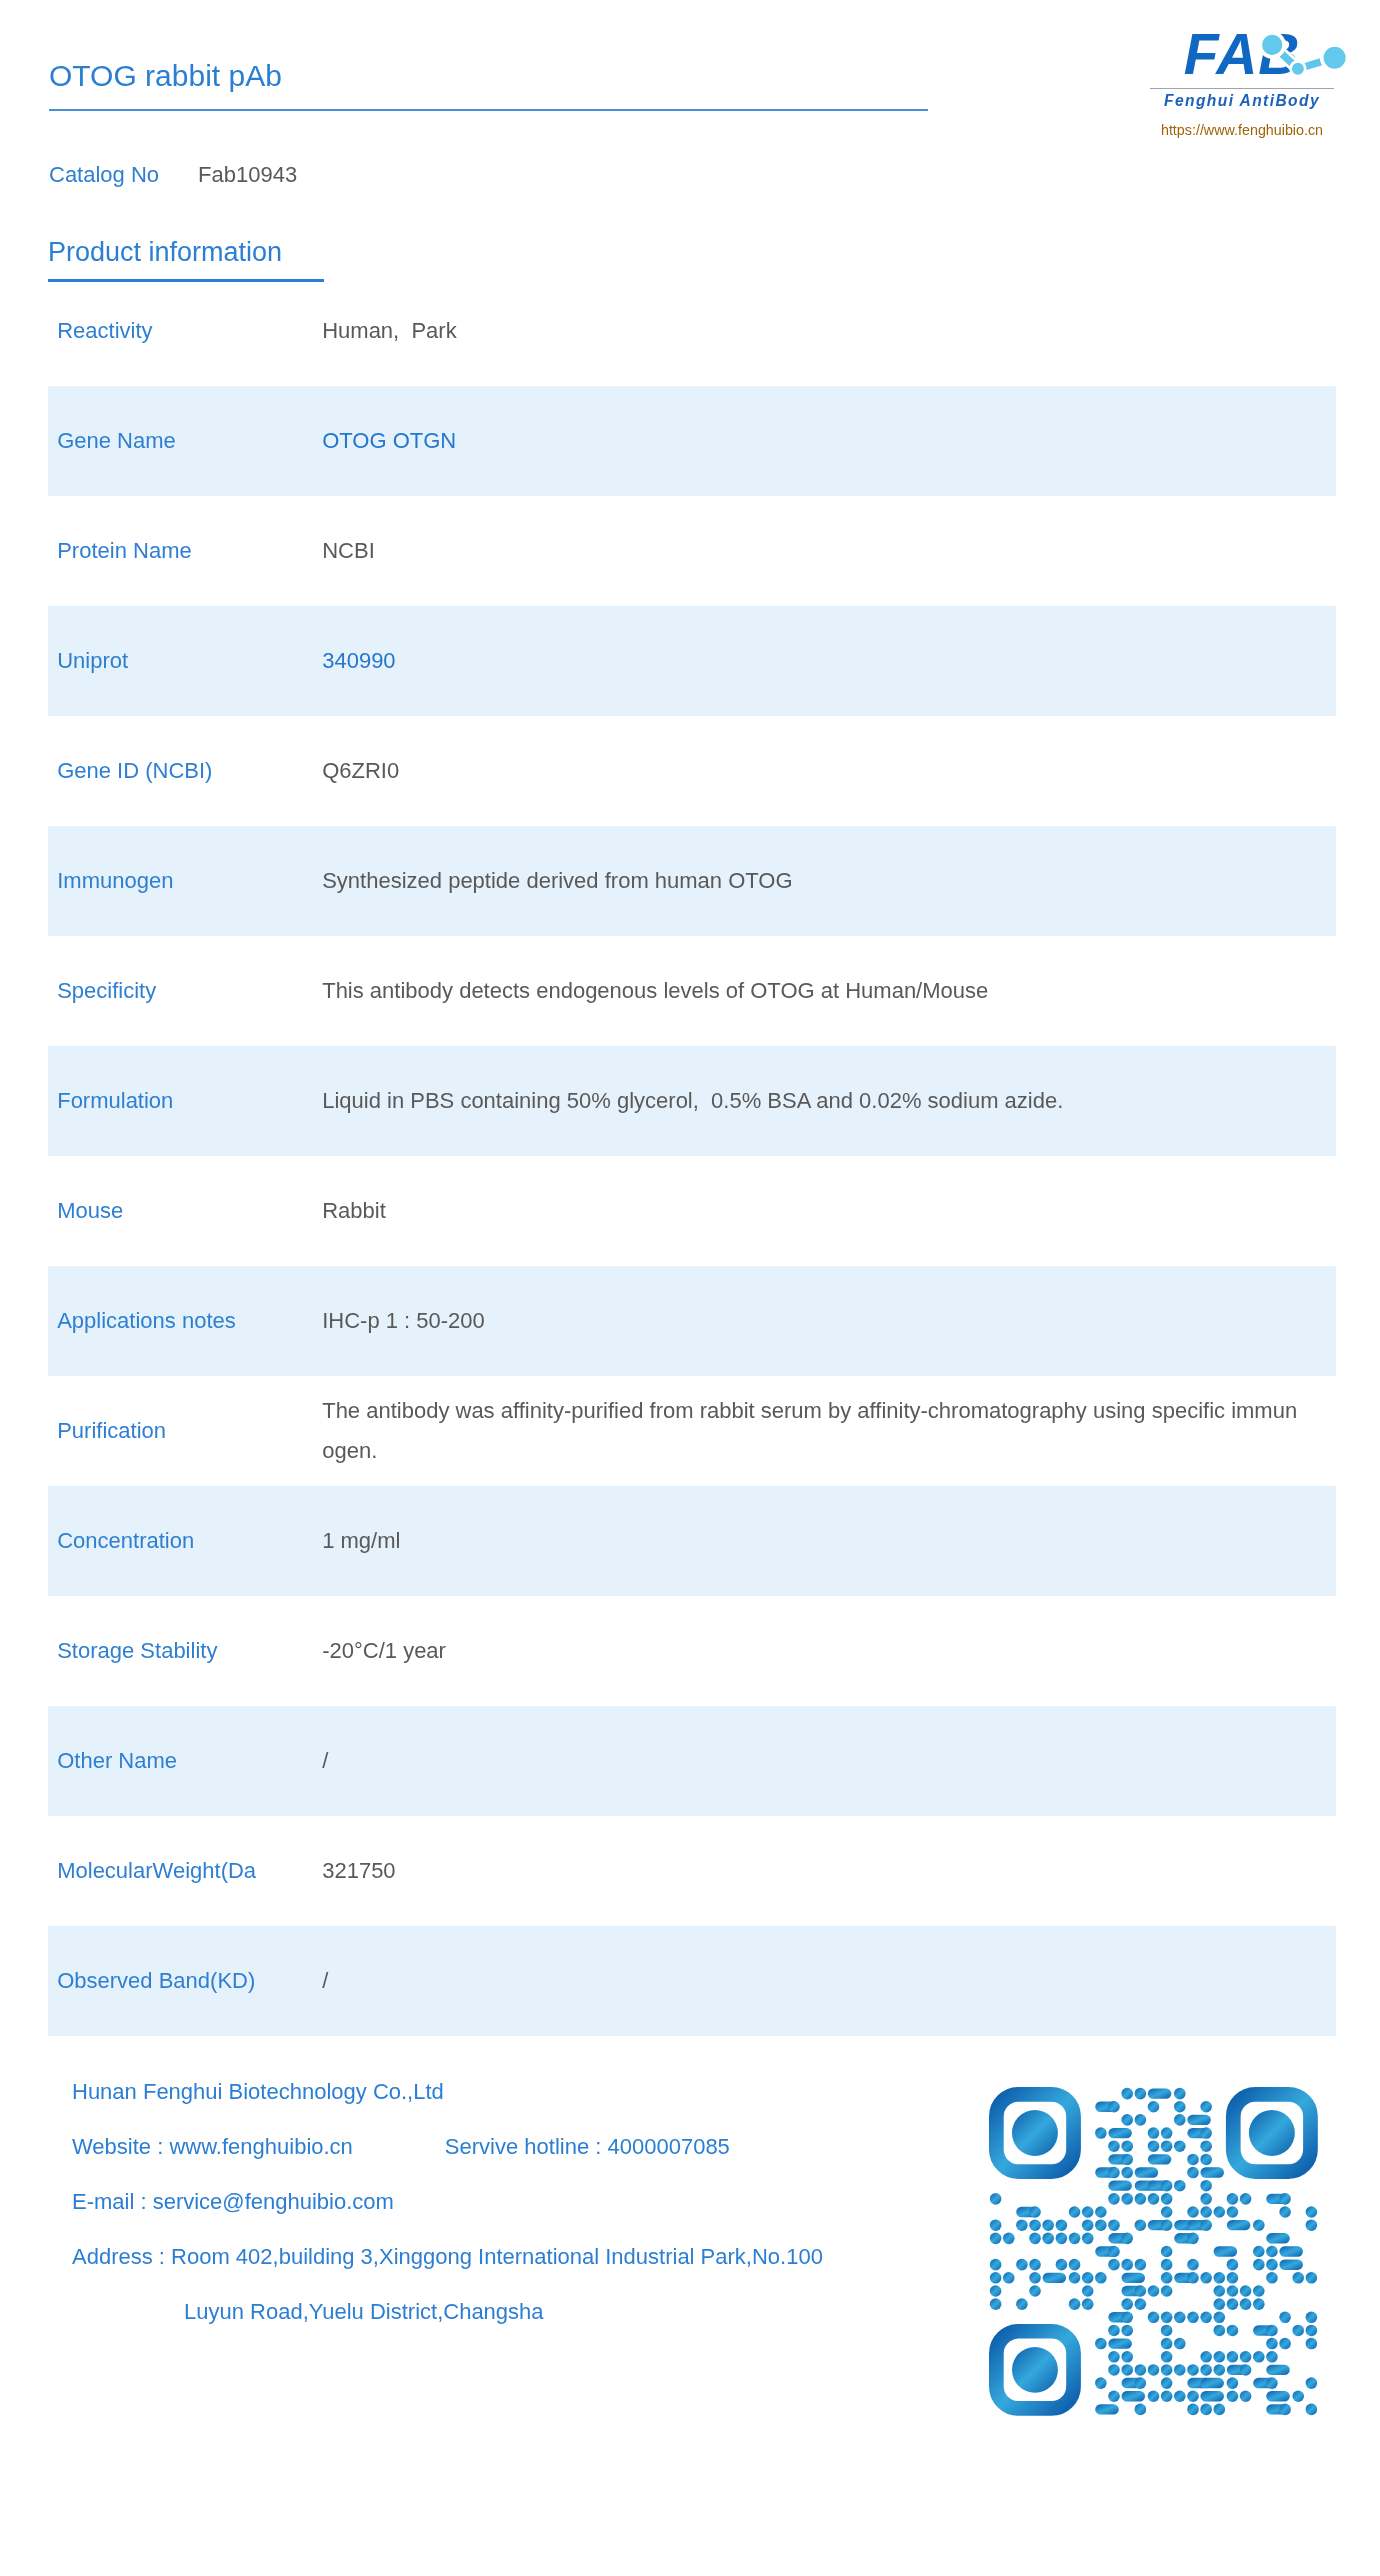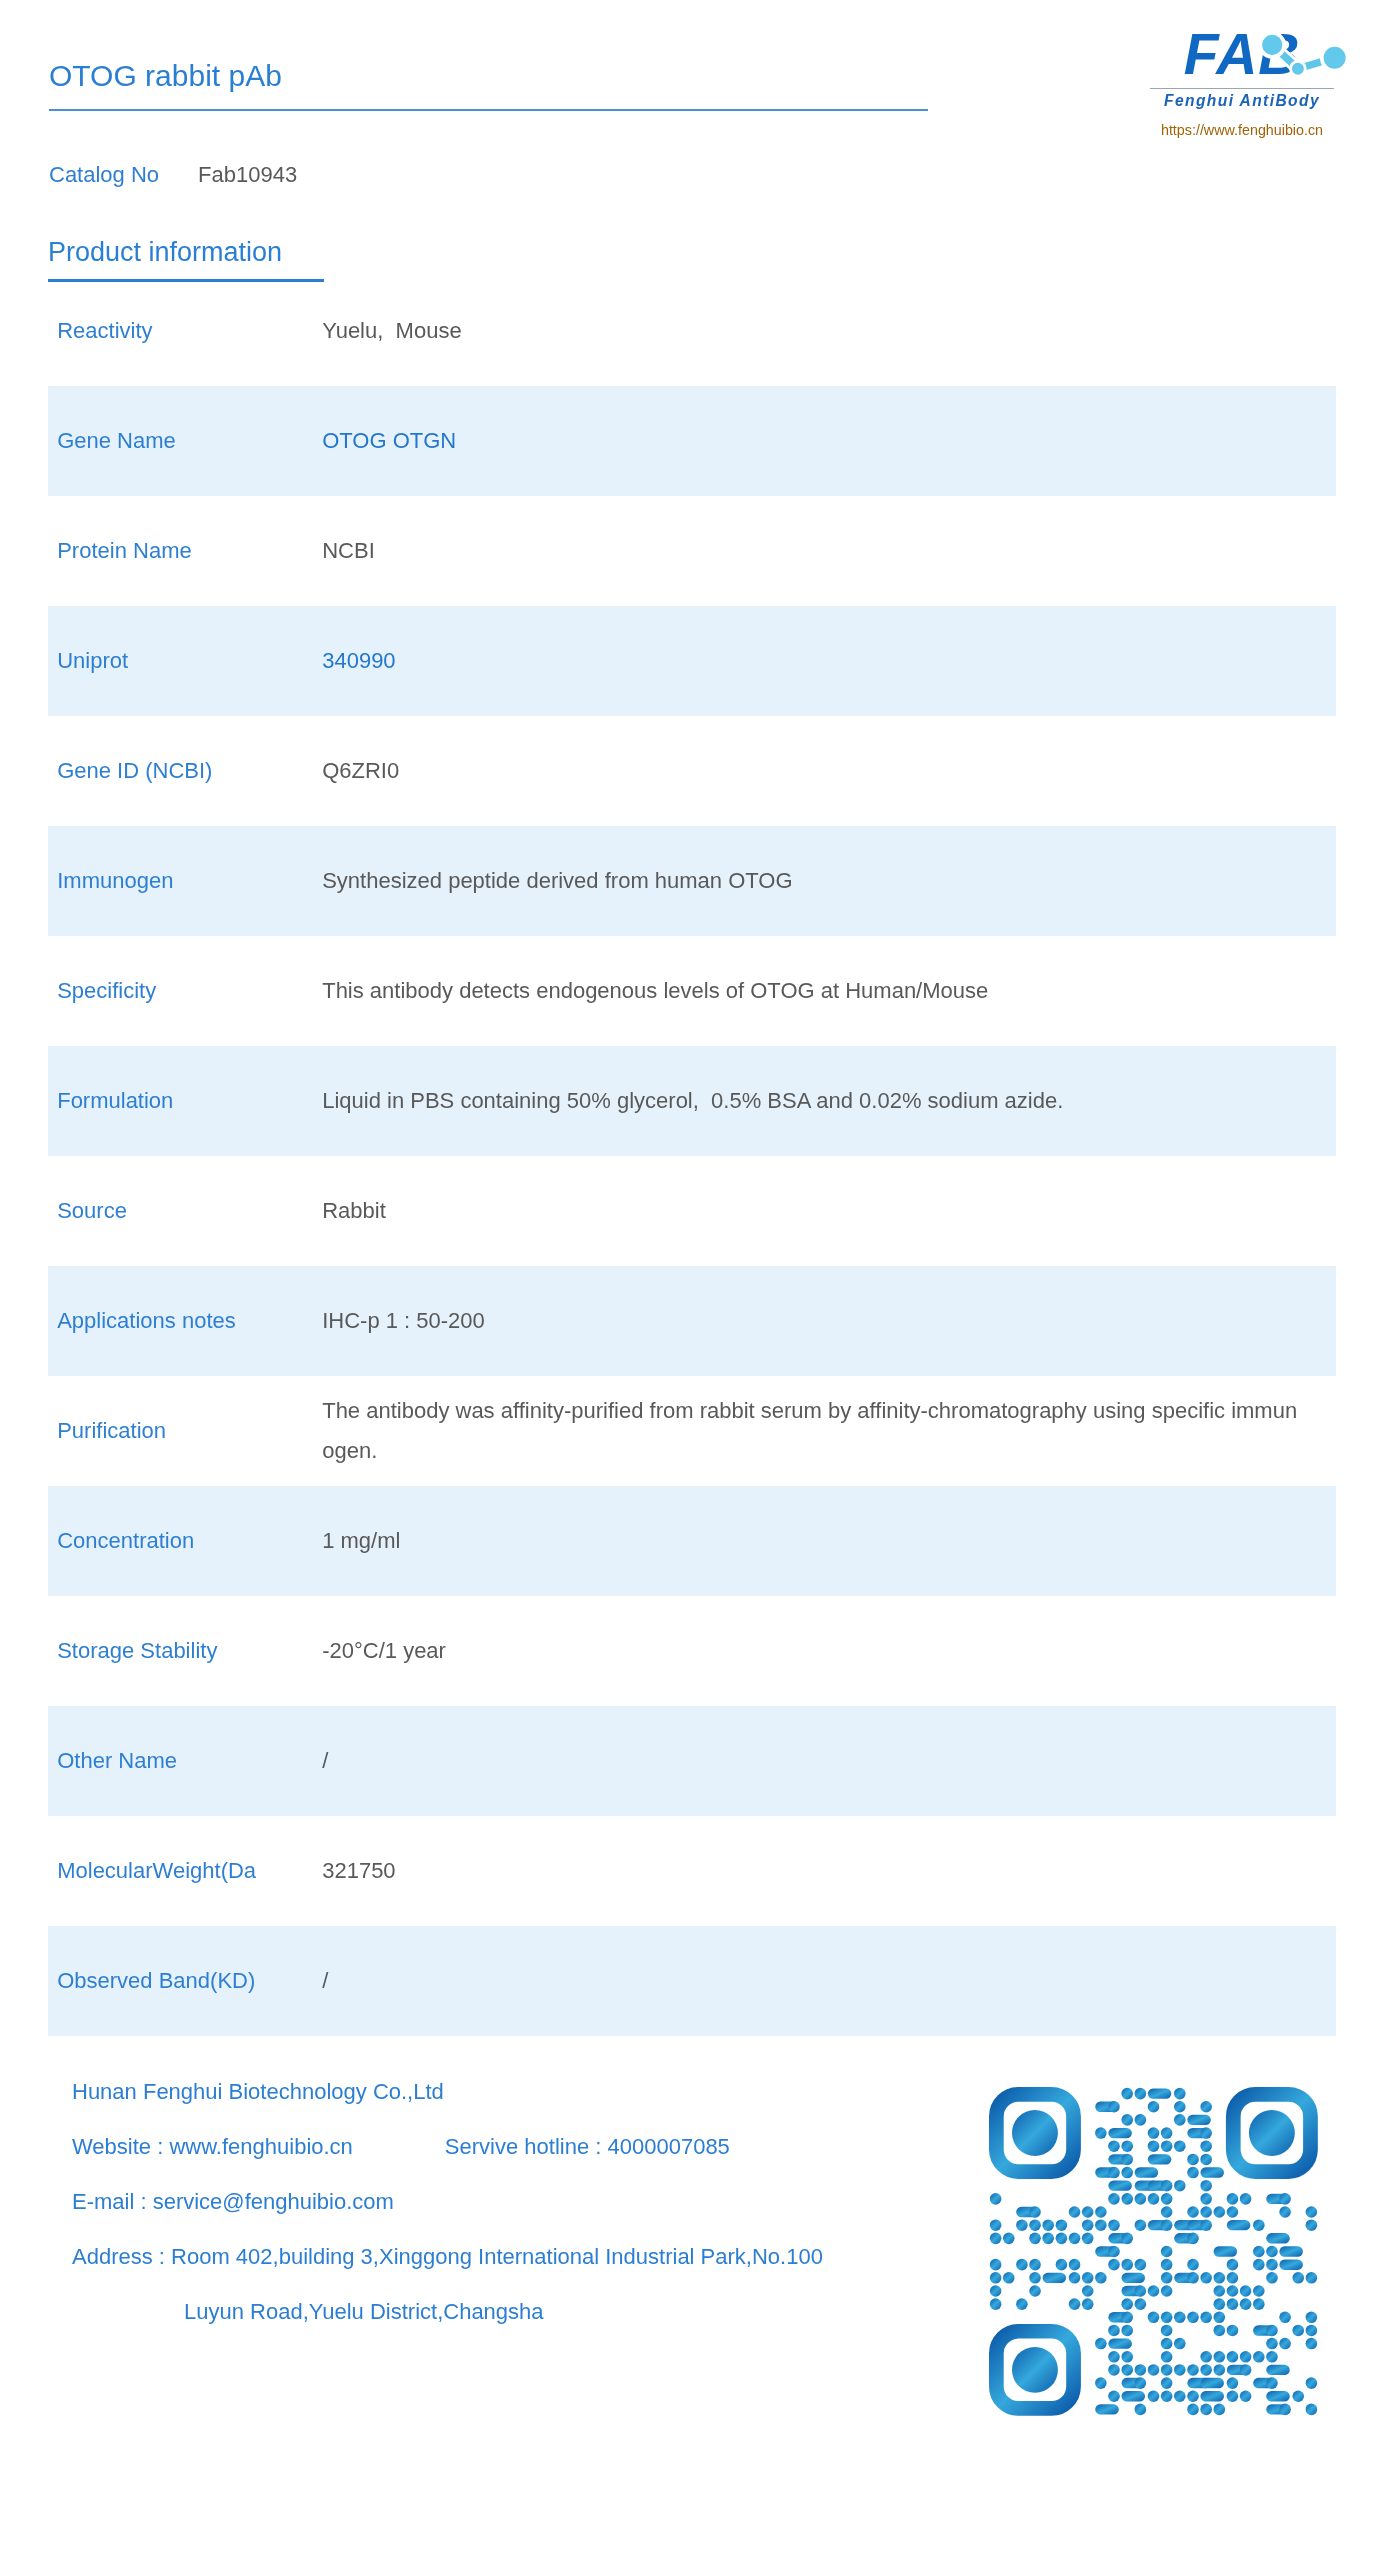--- a/index.html
+++ b/index.html
@@ -76,21 +76,21 @@
   <div class="catalog">
     <span class="catalog-label">Catalog No</span><span class="catalog-value">Fab10943</span>
   </div>
 
   <div class="heading">Product information</div>
   <div class="heading-underline"></div>
 
   <div class="rows">
     <div class="row">
       <div class="cell label">Reactivity</div>
-      <div class="cell value">Yuelu,  Mouse</div>
+      <div class="cell value">Human,  Park</div>
     </div>
     <div class="row">
       <div class="cell label">Gene Name</div>
       <div class="cell value link">OTOG OTGN</div>
     </div>
     <div class="row">
       <div class="cell label">Protein Name</div>
       <div class="cell value">NCBI</div>
     </div>
     <div class="row">
@@ -107,21 +107,21 @@
     </div>
     <div class="row">
       <div class="cell label">Specificity</div>
       <div class="cell value">This antibody detects endogenous levels of OTOG at Human/Mouse</div>
     </div>
     <div class="row">
       <div class="cell label">Formulation</div>
       <div class="cell value">Liquid in PBS containing 50% glycerol,  0.5% BSA and 0.02% sodium azide.</div>
     </div>
     <div class="row">
-      <div class="cell label">Source</div>
+      <div class="cell label">Mouse</div>
       <div class="cell value">Rabbit</div>
     </div>
     <div class="row">
       <div class="cell label">Applications notes</div>
       <div class="cell value">IHC-p 1 : 50-200</div>
     </div>
     <div class="row">
       <div class="cell label">Purification</div>
       <div class="cell value">The antibody was affinity-purified from rabbit serum by affinity-chromatography using specific immunogen.</div>
     </div>

